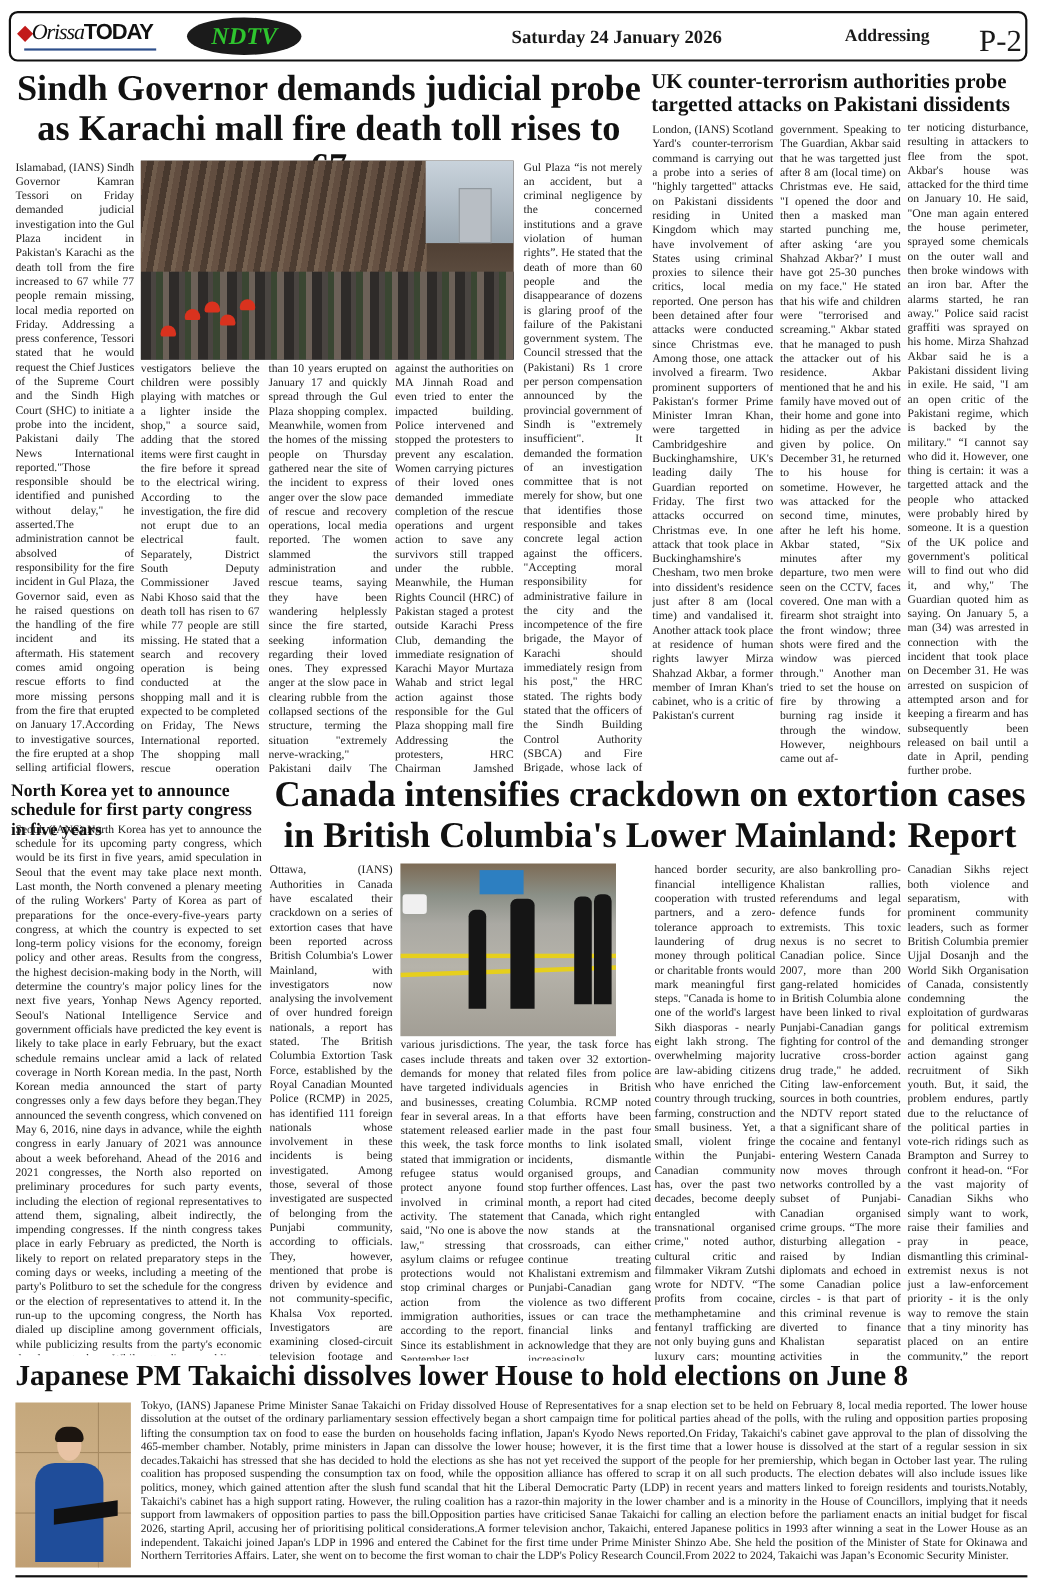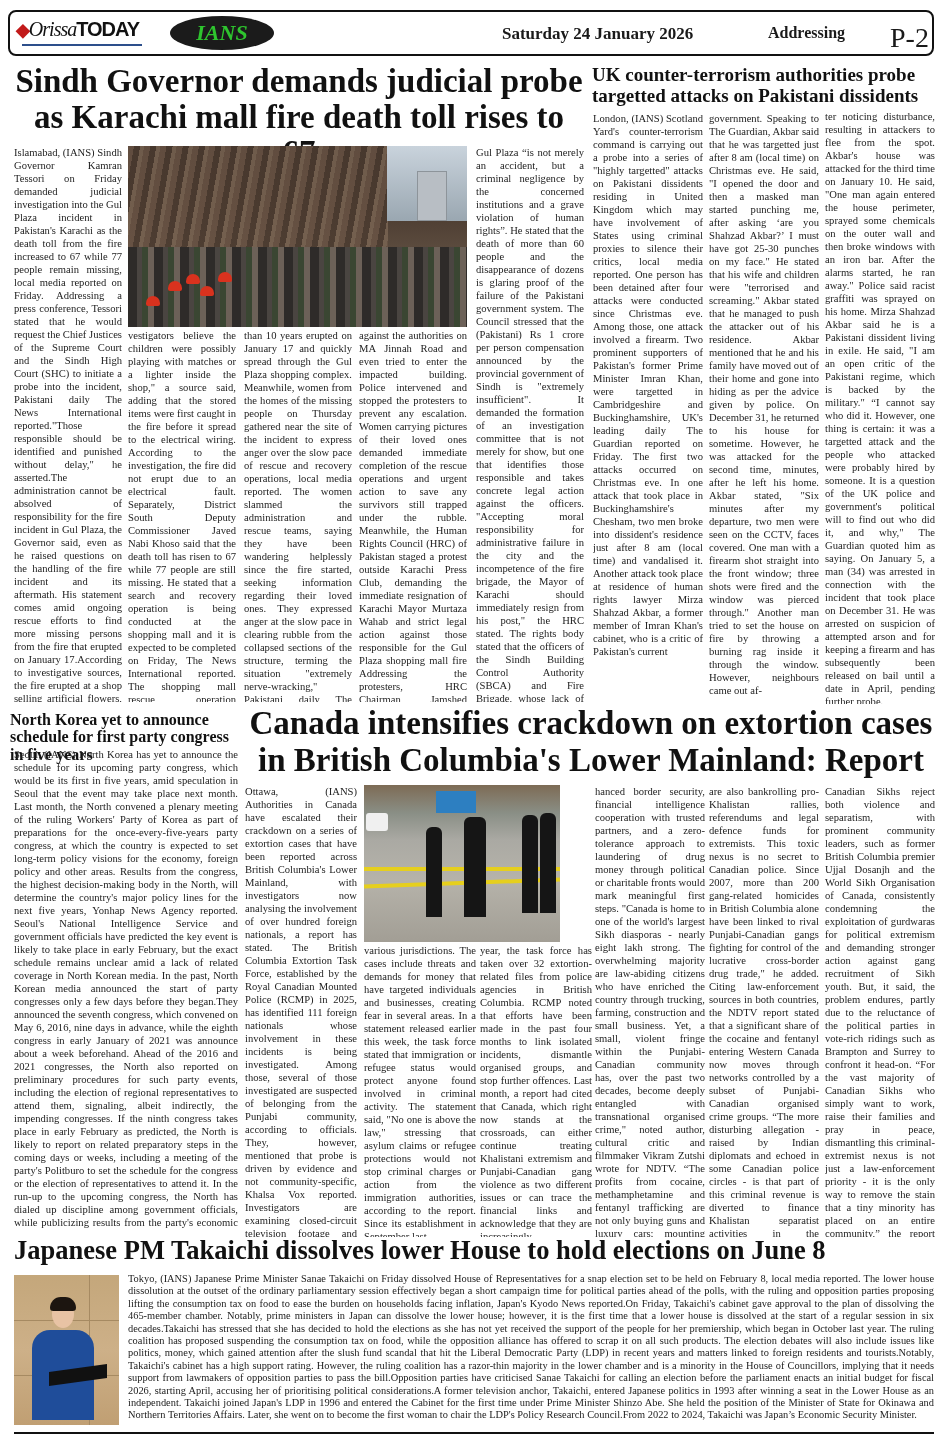--- a/index.html
+++ b/index.html
@@ -14,21 +14,21 @@
   .logo-text { font-family: "Liberation Sans", sans-serif; font-weight: bold; font-size: 20px; letter-spacing: -1px; white-space: nowrap; color: #111; }
   .logo-text .orissa { font-style: italic; font-weight: normal; font-family: "Liberation Serif", serif; }
   .logo-mark { color: #c21a1a; font-size: 18px; }
   .logo-bar { position: absolute; left: 6px; top: 26px; width: 120px; height: 2px; background: #2d4f8b; }
   .section-badge {
     position: absolute; left: 160px; top: 4px; width: 104px; height: 34px;
     background: #1b1b1b; border-radius: 50%;
     display: flex; align-items: center; justify-content: center;
     color: #2ec52e; font-weight: bold; font-style: italic; font-size: 22px; font-family: "Liberation Serif", serif;
   }
-  .date { position: absolute; left: 455px; top: 12px; font-weight: bold; font-size: 17px; margin-left: 37px; }
+  .date { position: absolute; left: 455px; top: 12px; font-weight: bold; font-size: 17px; }
   .city { position: absolute; left: 758px; top: 12px; font-weight: bold; font-size: 16px; }
   .pageno { position: absolute; left: 880px; top: 10px; font-size: 28px; }
 
   .headline { font-weight: bold; color: #111; line-height: 1.08; }
   .h-sindh { position: absolute; left: 14px; top: 64px; width: 570px; font-size: 33px; text-align: center; }
   .h-uk { position: absolute; left: 592px; top: 65px; width: 345px; font-size: 19px; text-align: left; }
   .h-nk { position: absolute; left: 10px; top: 711px; width: 228px; font-size: 16px; text-align: left; }
   .h-canada { position: absolute; left: 244px; top: 705px; width: 694px; font-size: 33px; text-align: center; line-height: 1.12; }
   .h-japan { position: absolute; left: 14px; top: 1236px; width: 924px; font-size: 26.5px; white-space: nowrap; }
 
@@ -72,21 +72,21 @@
 </head>
 <body>
 
 <div class="masthead">
   <div class="logo">
     <div class="logo-text">
       <span class="logo-mark">◆</span><span class="orissa">Orissa</span><span>TODAY</span>
     </div>
     <div class="logo-bar"></div>
   </div>
-  <div class="section-badge">IANS</div>
+  <div class="section-badge">NDTV</div>
   <div class="date">Saturday 24 January 2026</div>
   <div class="city">Addressing</div>
   <div class="pageno">P-2</div>
 </div>
 
 <div class="headline h-sindh">Sindh Governor demands judicial probe as Karachi mall fire death toll rises to 67</div>
 <div class="col" style="left:14px; top:146px; width:108px; height:556px;">Islamabad, (IANS) Sindh Governor Kamran Tessori on Friday demanded judicial investigation into the Gul Plaza incident in Pakistan's Karachi as the death toll from the fire increased to 67 while 77 people remain missing, local media reported on Friday. Addressing a press conference, Tessori stated that he would request the Chief Justices of the Supreme Court and the Sindh High Court (SHC) to initiate a probe into the incident, Pakistani daily The News International reported."Those responsible should be identified and punished without delay," he asserted.The administration cannot be absolved of responsibility for the fire incident in Gul Plaza, the Governor said, even as he raised questions on the handling of the fire incident and its aftermath. His statement comes amid ongoing rescue efforts to find more missing persons from the fire that erupted on January 17.According to investigative sources, the fire erupted at a shop selling artificial flowers, where children were reportedly playing at the time of the incident. "In-</div>
 
 <div class="photo ph-fire">
   <div class="bld"></div>

